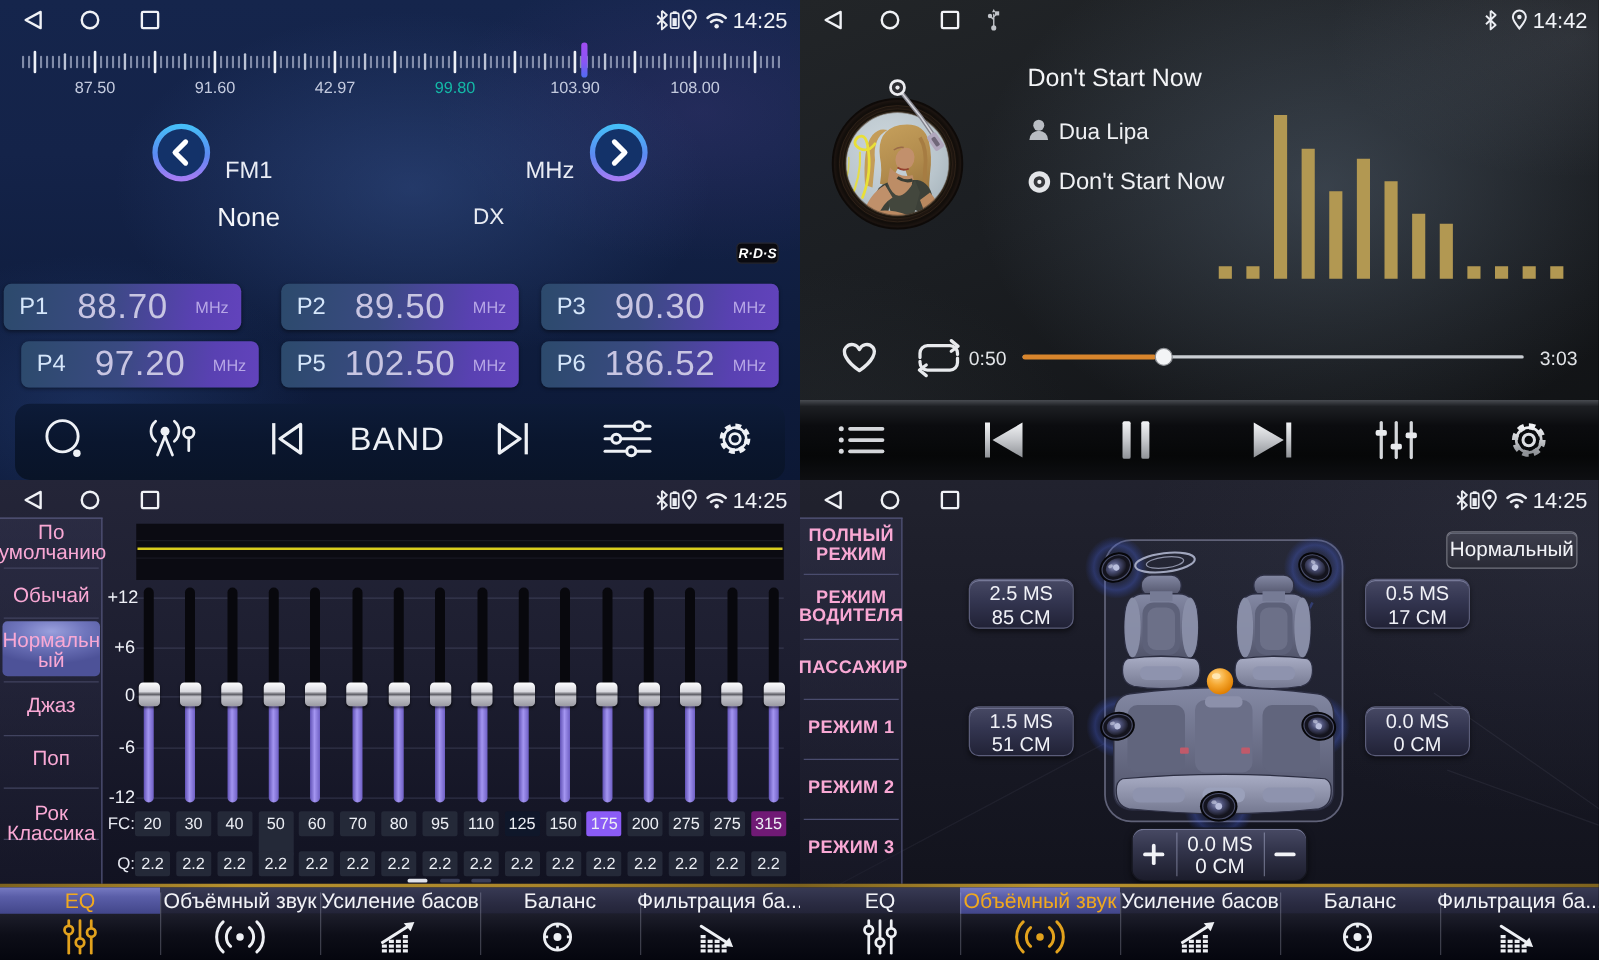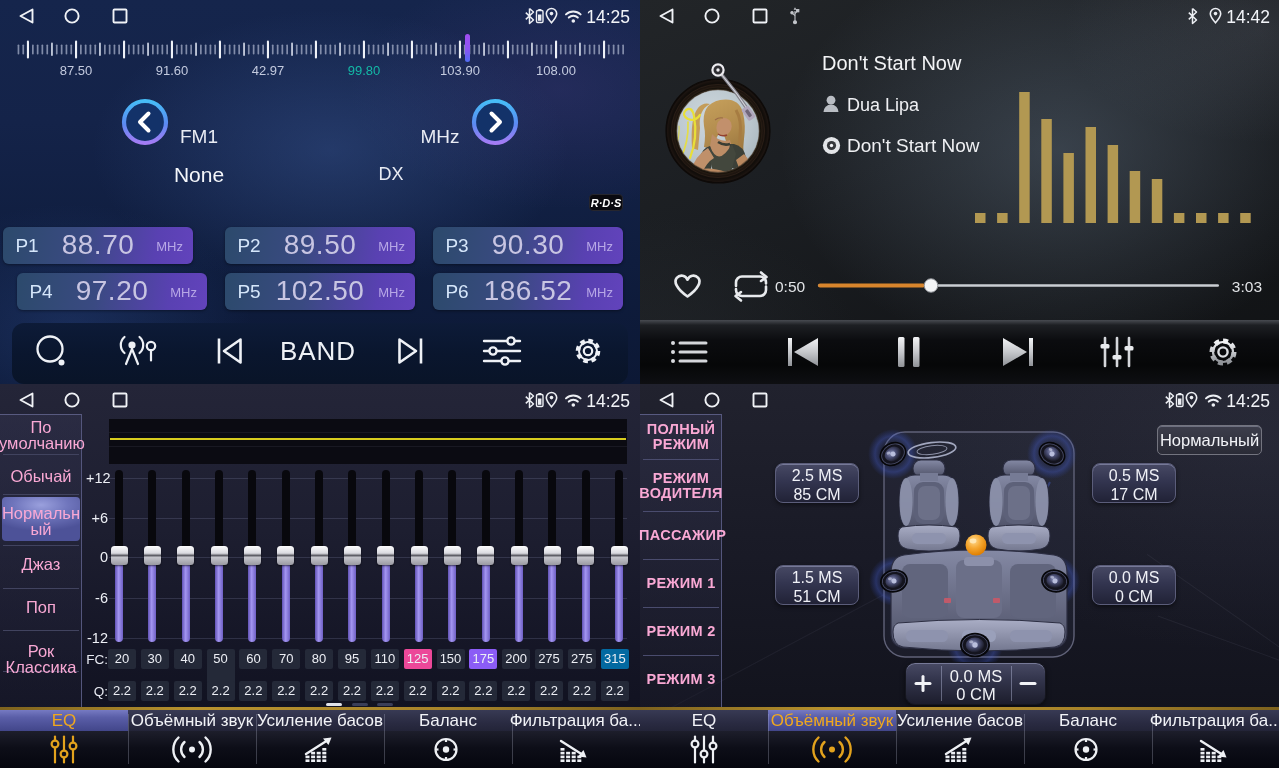--- a/index.html
+++ b/index.html
@@ -547,33 +547,33 @@
     <div class="a" style="left:239.4px;top:649px;width:28px;height:20px;border-radius:2px;background:#242938;text-align:center;line-height:20px;font-size:13px;color:#eceef4">60</div>
     <div class="a" style="left:239.4px;top:681px;width:28px;height:20px;border-radius:2px;background:#242938;text-align:center;line-height:20px;font-size:13px;color:#eceef4">2.2</div>
     <div class="a" style="left:272.2px;top:649px;width:28px;height:20px;border-radius:2px;background:#242938;text-align:center;line-height:20px;font-size:13px;color:#eceef4">70</div>
     <div class="a" style="left:272.2px;top:681px;width:28px;height:20px;border-radius:2px;background:#242938;text-align:center;line-height:20px;font-size:13px;color:#eceef4">2.2</div>
     <div class="a" style="left:305.1px;top:649px;width:28px;height:20px;border-radius:2px;background:#242938;text-align:center;line-height:20px;font-size:13px;color:#eceef4">80</div>
     <div class="a" style="left:305.1px;top:681px;width:28px;height:20px;border-radius:2px;background:#242938;text-align:center;line-height:20px;font-size:13px;color:#eceef4">2.2</div>
     <div class="a" style="left:338.0px;top:649px;width:28px;height:20px;border-radius:2px;background:#242938;text-align:center;line-height:20px;font-size:13px;color:#eceef4">95</div>
     <div class="a" style="left:338.0px;top:681px;width:28px;height:20px;border-radius:2px;background:#242938;text-align:center;line-height:20px;font-size:13px;color:#eceef4">2.2</div>
     <div class="a" style="left:370.8px;top:649px;width:28px;height:20px;border-radius:2px;background:#242938;text-align:center;line-height:20px;font-size:13px;color:#eceef4">110</div>
     <div class="a" style="left:370.8px;top:681px;width:28px;height:20px;border-radius:2px;background:#242938;text-align:center;line-height:20px;font-size:13px;color:#eceef4">2.2</div>
-    <div class="a" style="left:403.7px;top:649px;width:28px;height:20px;border-radius:2px;background:#ec4899;text-align:center;line-height:20px;font-size:13px;color:#eceef4">125</div>
+    <div class="a" style="left:403.7px;top:649px;width:28px;height:20px;border-radius:2px;background:#0f172a;text-align:center;line-height:20px;font-size:13px;color:#eceef4">125</div>
     <div class="a" style="left:403.7px;top:681px;width:28px;height:20px;border-radius:2px;background:#242938;text-align:center;line-height:20px;font-size:13px;color:#eceef4">2.2</div>
     <div class="a" style="left:436.5px;top:649px;width:28px;height:20px;border-radius:2px;background:#242938;text-align:center;line-height:20px;font-size:13px;color:#eceef4">150</div>
     <div class="a" style="left:436.5px;top:681px;width:28px;height:20px;border-radius:2px;background:#242938;text-align:center;line-height:20px;font-size:13px;color:#eceef4">2.2</div>
     <div class="a" style="left:469.4px;top:649px;width:28px;height:20px;border-radius:2px;background:#8b5cf6;text-align:center;line-height:20px;font-size:13px;color:#eceef4">175</div>
     <div class="a" style="left:469.4px;top:681px;width:28px;height:20px;border-radius:2px;background:#242938;text-align:center;line-height:20px;font-size:13px;color:#eceef4">2.2</div>
     <div class="a" style="left:502.2px;top:649px;width:28px;height:20px;border-radius:2px;background:#242938;text-align:center;line-height:20px;font-size:13px;color:#eceef4">200</div>
     <div class="a" style="left:502.2px;top:681px;width:28px;height:20px;border-radius:2px;background:#242938;text-align:center;line-height:20px;font-size:13px;color:#eceef4">2.2</div>
     <div class="a" style="left:535.0px;top:649px;width:28px;height:20px;border-radius:2px;background:#242938;text-align:center;line-height:20px;font-size:13px;color:#eceef4">275</div>
     <div class="a" style="left:535.0px;top:681px;width:28px;height:20px;border-radius:2px;background:#242938;text-align:center;line-height:20px;font-size:13px;color:#eceef4">2.2</div>
     <div class="a" style="left:567.9px;top:649px;width:28px;height:20px;border-radius:2px;background:#242938;text-align:center;line-height:20px;font-size:13px;color:#eceef4">275</div>
     <div class="a" style="left:567.9px;top:681px;width:28px;height:20px;border-radius:2px;background:#242938;text-align:center;line-height:20px;font-size:13px;color:#eceef4">2.2</div>
-    <div class="a" style="left:600.8px;top:649px;width:28px;height:20px;border-radius:2px;background:#0369a1;text-align:center;line-height:20px;font-size:13px;color:#eceef4">315</div>
+    <div class="a" style="left:600.8px;top:649px;width:28px;height:20px;border-radius:2px;background:#701a75;text-align:center;line-height:20px;font-size:13px;color:#eceef4">315</div>
     <div class="a" style="left:600.8px;top:681px;width:28px;height:20px;border-radius:2px;background:#242938;text-align:center;line-height:20px;font-size:13px;color:#eceef4">2.2</div>
     <div class="a" style="left:326px;top:702.5px;width:16px;height:3.5px;border-radius:2px;background:#e0e2ea"></div>
     <div class="a" style="left:352px;top:702.5px;width:16px;height:3.5px;border-radius:2px;background:#3a3e58"></div>
     <div class="a" style="left:377px;top:702.5px;width:16px;height:3.5px;border-radius:2px;background:#3a3e58"></div>
     <div class="a" style="left:0px;top:707px;width:640px;height:2.5px;background:linear-gradient(90deg,#7d621e,#b8922e 30%,#a8842a 70%,#7d621e)"></div>
     <div class="a" style="left:0px;top:709.5px;width:640px;height:21.5px;background:linear-gradient(180deg,#383a54 0%,#2a2b42 60%,#232438 100%)"></div>
     <div class="a" style="left:0px;top:731px;width:640px;height:37px;background:linear-gradient(180deg,#1d1e2b 0%,#0d0e18 45%,#05060e 100%)"></div>
     <div class="a" style="left:0.0px;top:709.5px;width:128.0px;height:21.5px;background:linear-gradient(180deg,#767ac2 0%,#5a5ea8 35%,#42468a 100%)"></div>
     <div class="t ctr" style="left:64.0px;top:720.5px;font-size:17px;color:#f0a81e">EQ</div>
     <div class="t ctr" style="left:192.0px;top:720.5px;font-size:17px;color:#f2f3f7">Объёмный звук</div>

